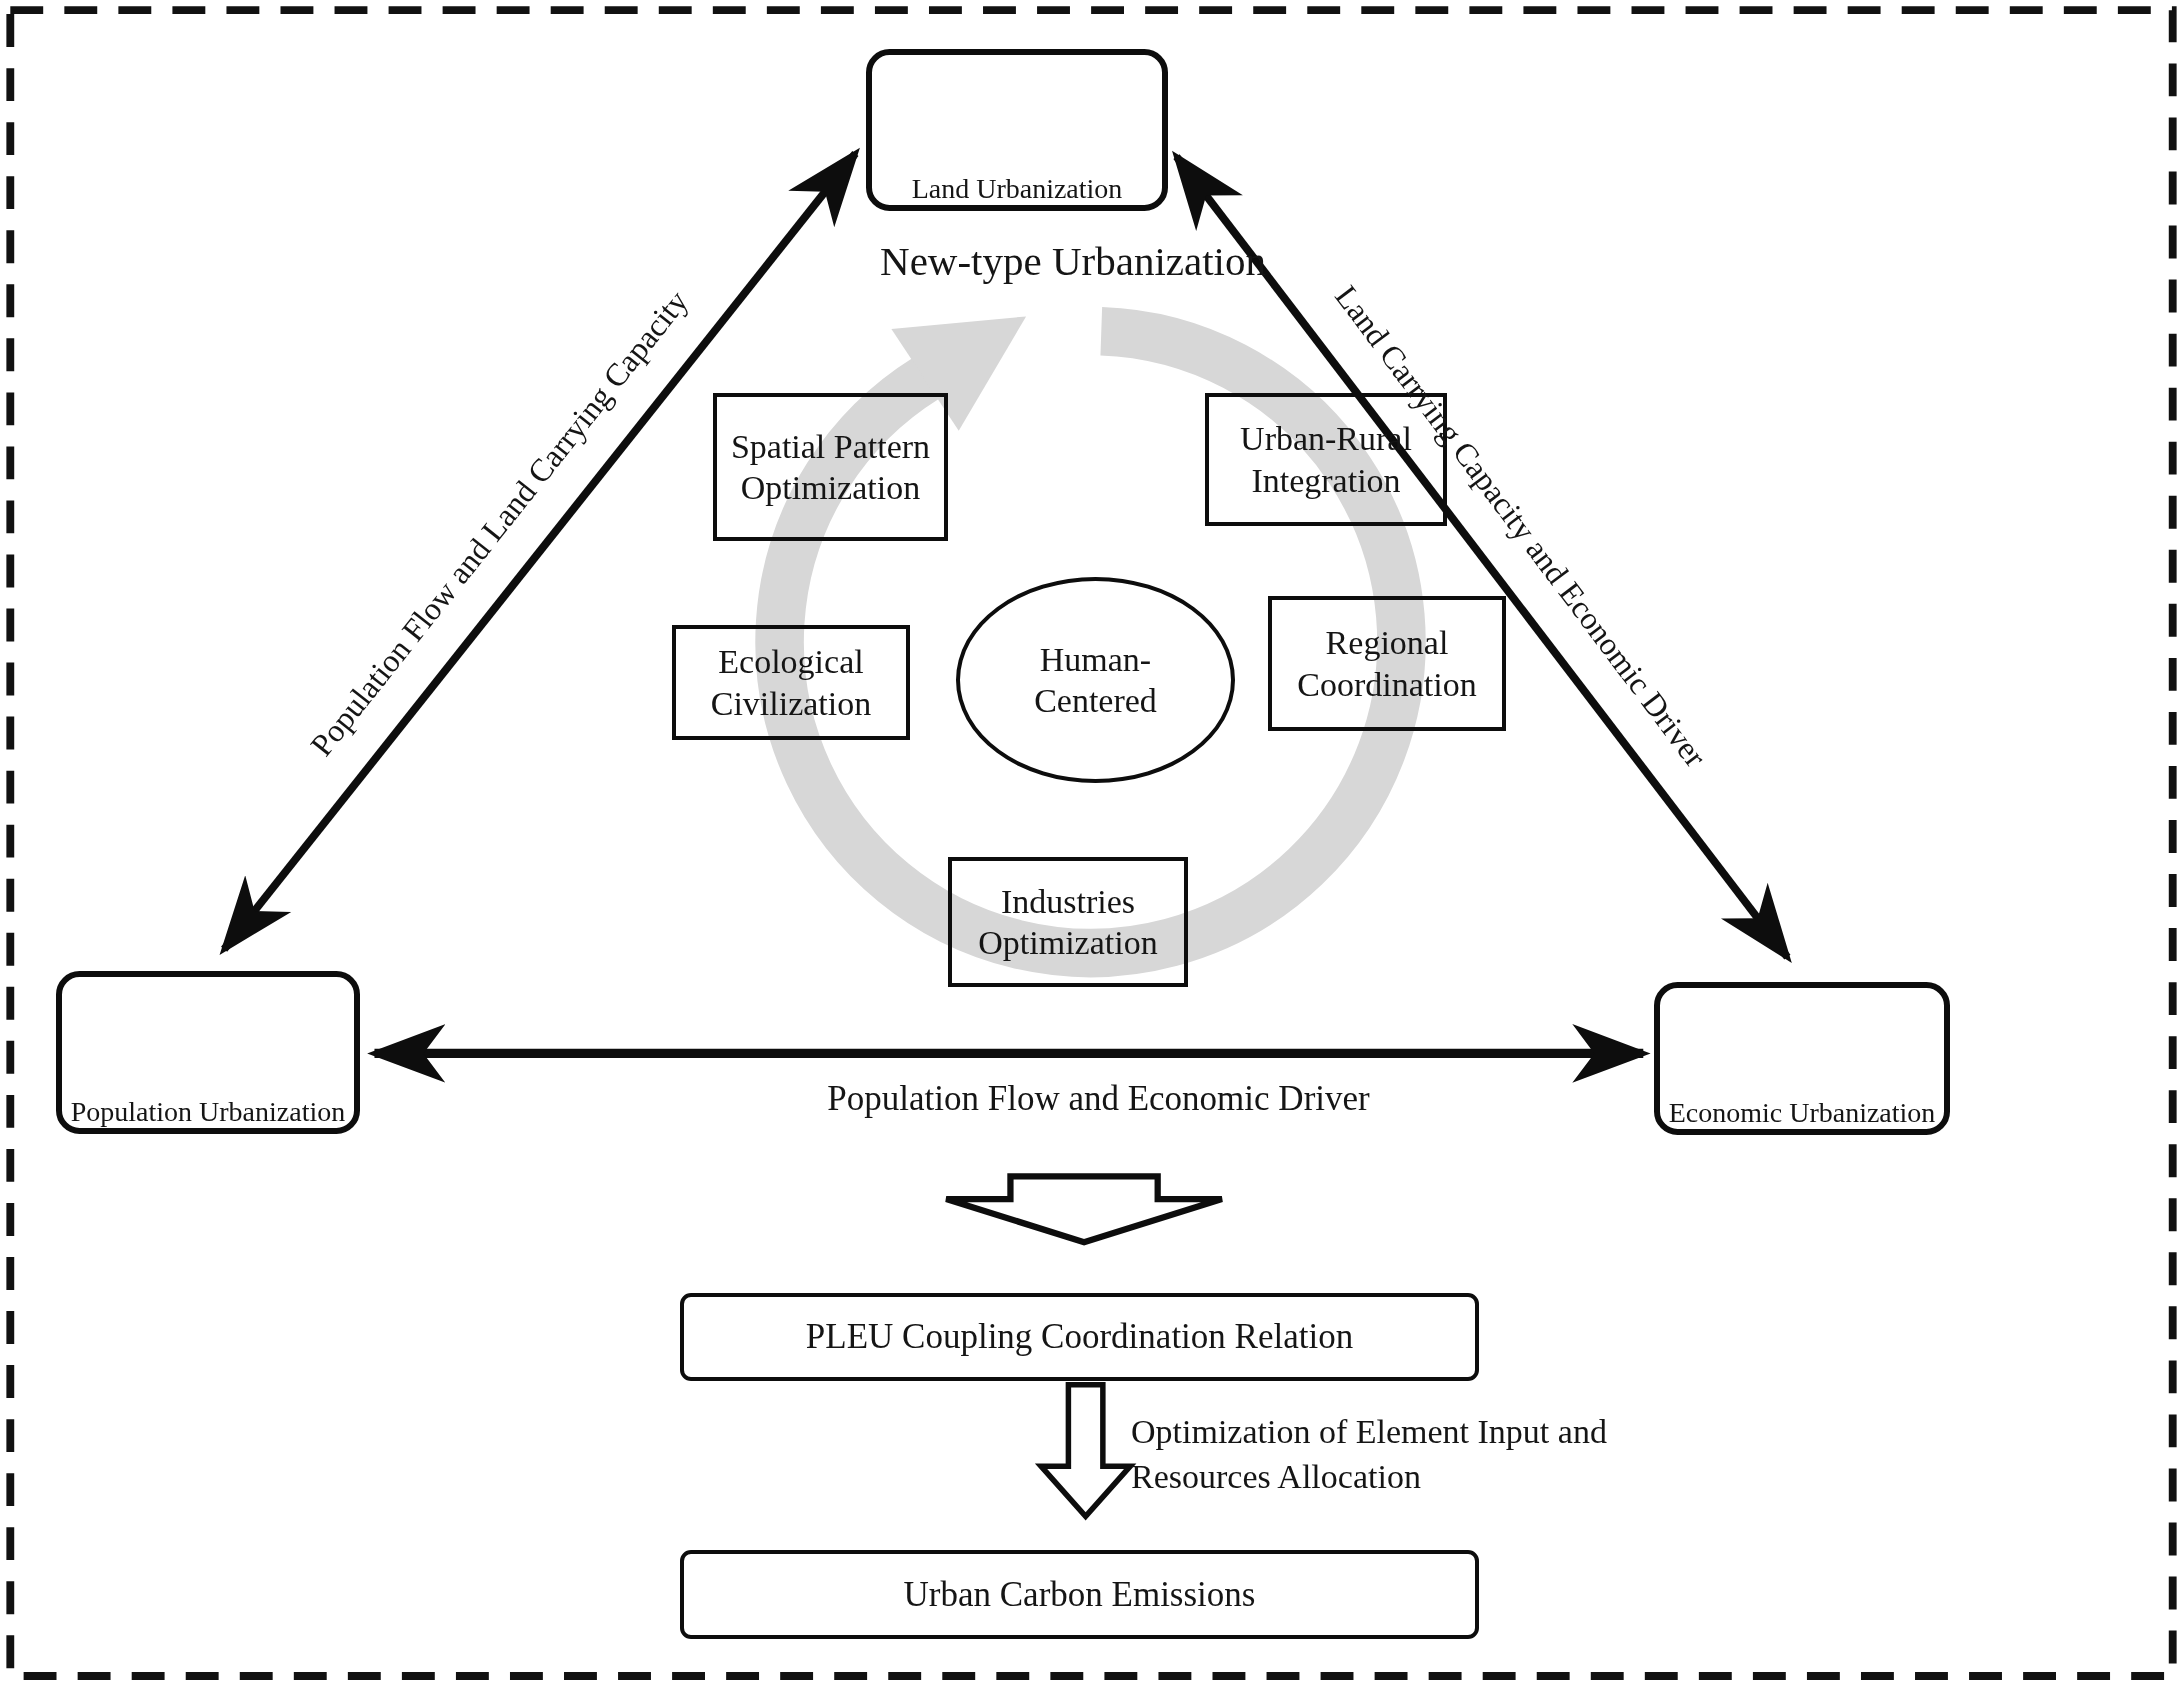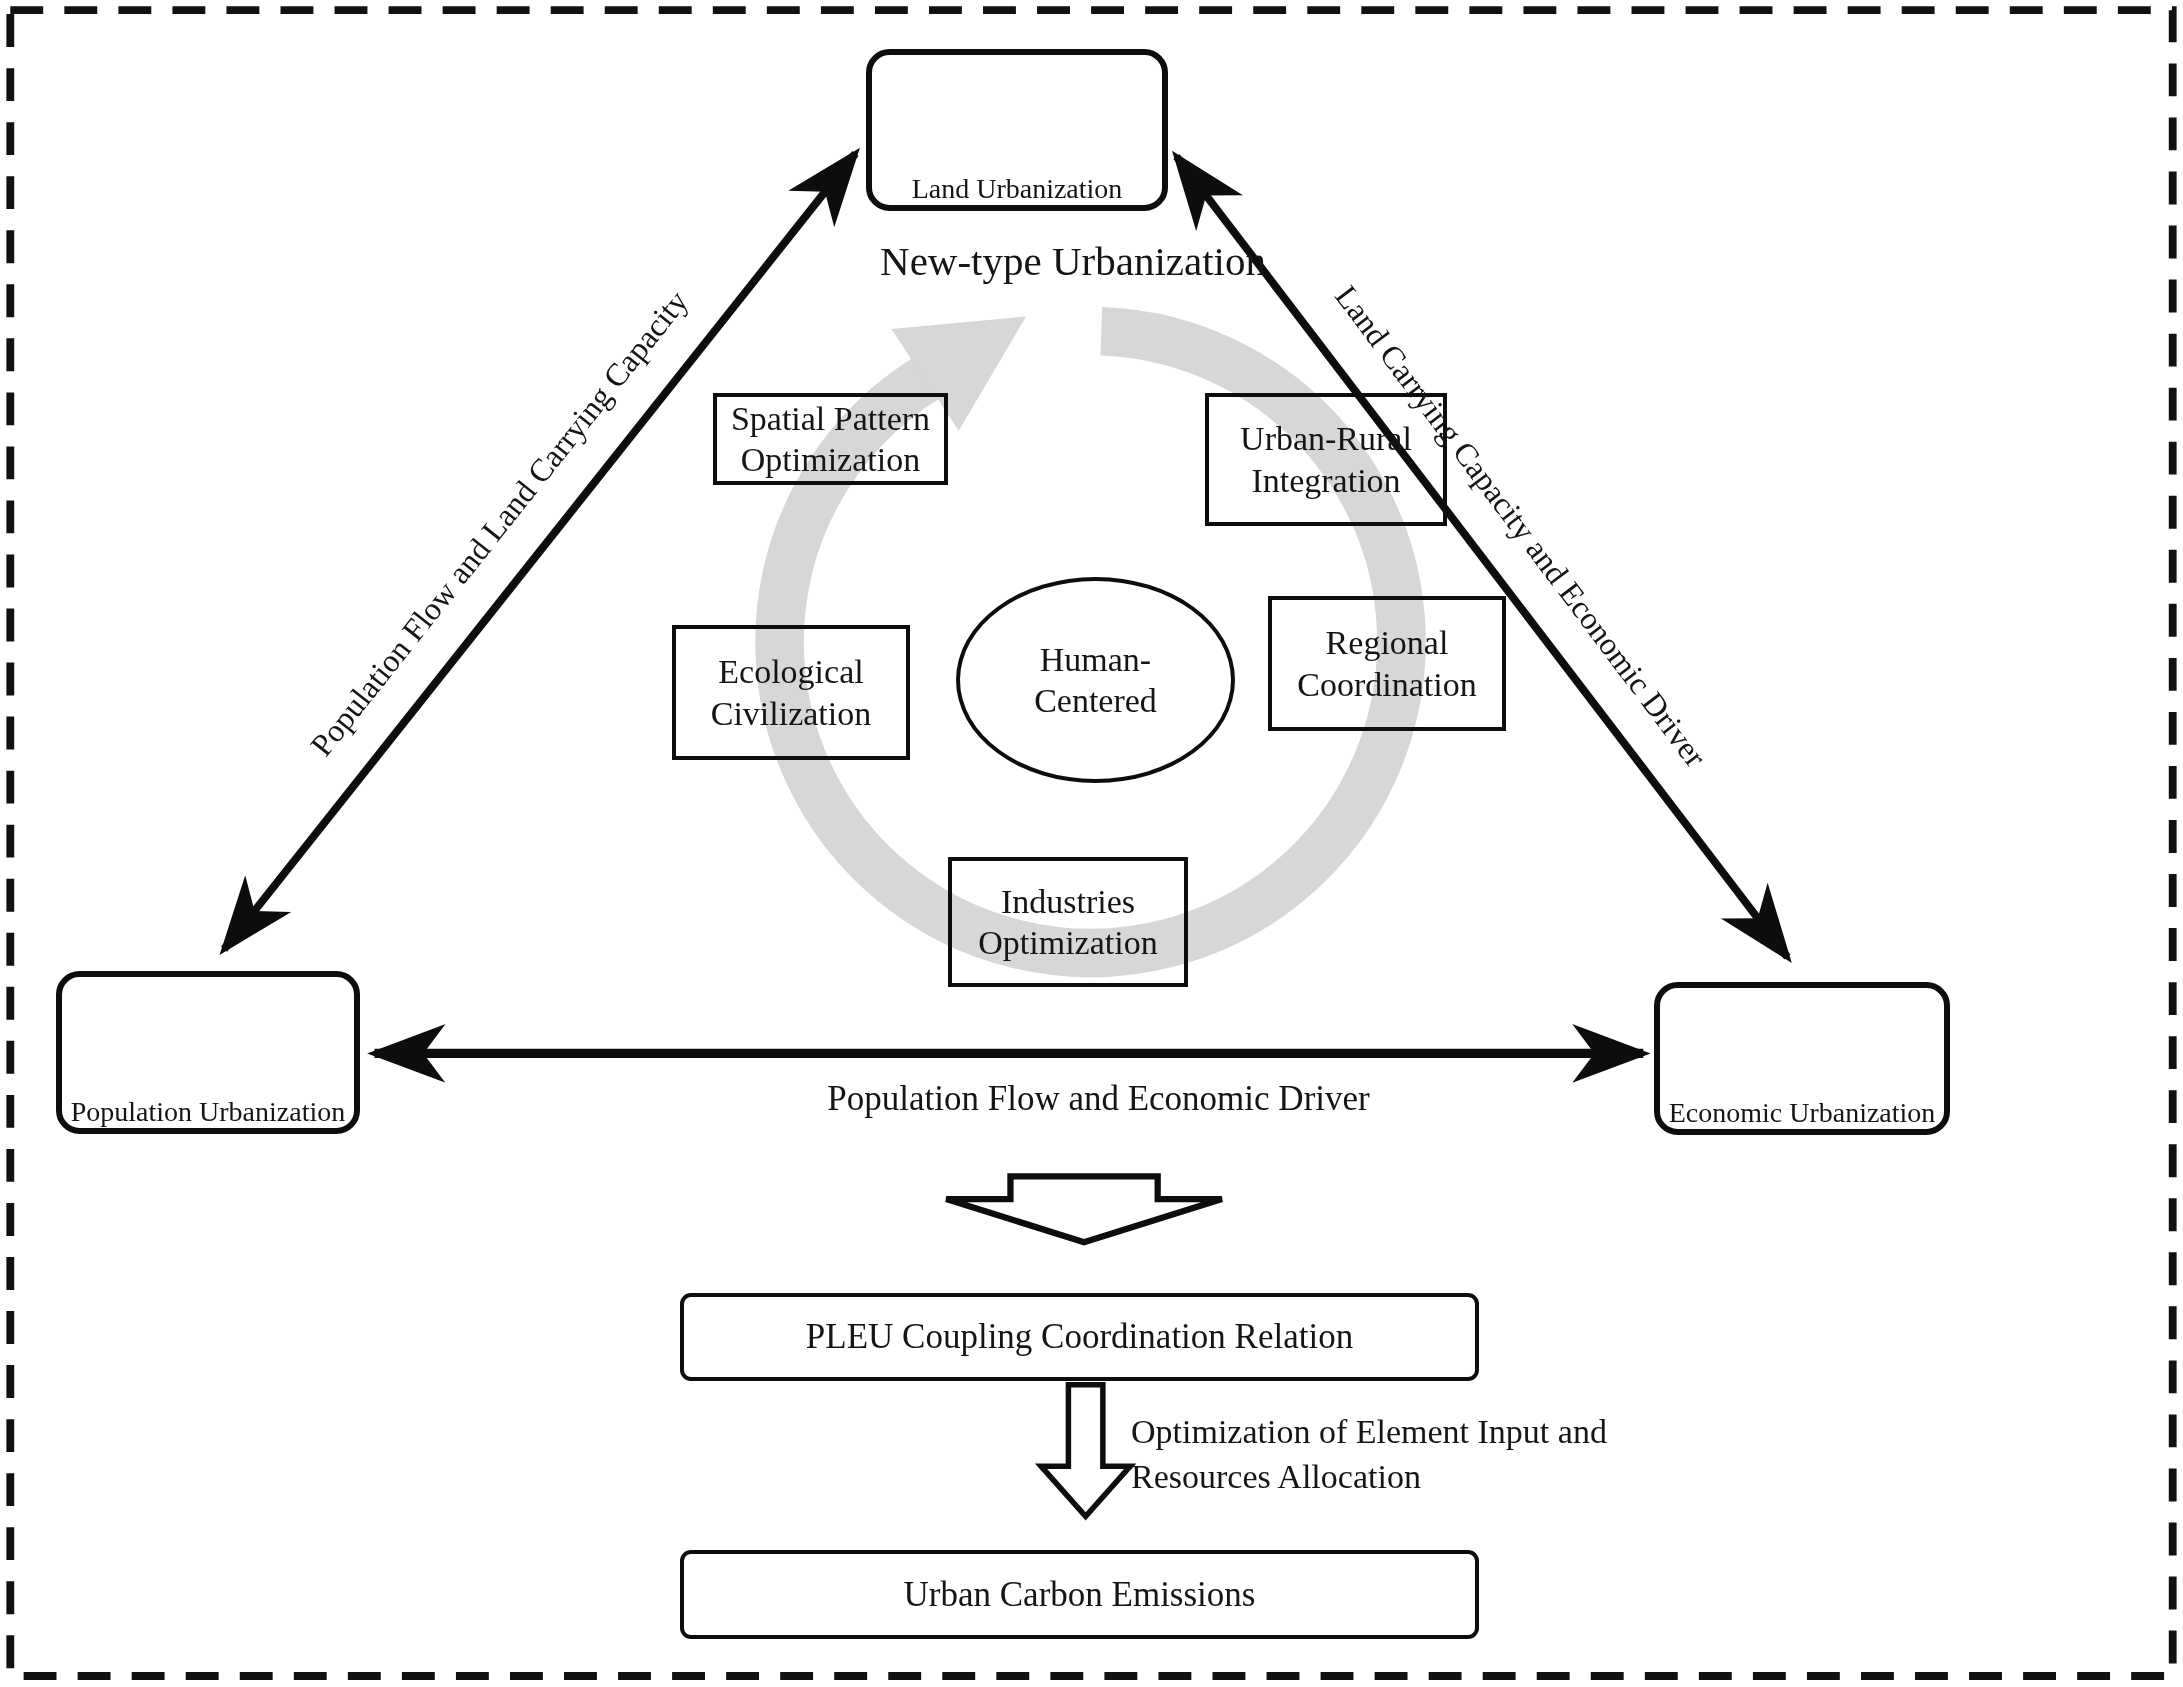--- a/index.html
+++ b/index.html
@@ -86,31 +86,31 @@
   <div class="abs vertex-box" style="left:56px;top:971px;width:304px;height:163px;">
     <span>Population Urbanization</span>
   </div>
 
   <div class="abs vertex-box" style="left:1654px;top:982px;width:296px;height:153px;">
     <span>Economic Urbanization</span>
   </div>
 
   <div class="abs big-label" style="left:799px;top:237px;width:548px;">New-type Urbanization</div>
 
-  <div class="abs pillar-box" style="left:713px;top:393px;width:235px;height:92px;">
+  <div class="abs pillar-box" style="left:713px;top:393px;width:235px;height:148px;">
     <span>Spatial Pattern</span>
     <span>Optimization</span>
   </div>
 
   <div class="abs pillar-box" style="left:1205px;top:393px;width:242px;height:133px;">
     <span>Urban-Rural</span>
     <span>Integration</span>
   </div>
 
-  <div class="abs pillar-box" style="left:672px;top:625px;width:238px;height:135px;">
+  <div class="abs pillar-box" style="left:672px;top:625px;width:238px;height:115px;">
     <span>Ecological</span>
     <span>Civilization</span>
   </div>
 
   <div class="abs pillar-box" style="left:1268px;top:596px;width:238px;height:135px;">
     <span>Regional</span>
     <span>Coordination</span>
   </div>
 
   <div class="abs pillar-box" style="left:948px;top:857px;width:240px;height:130px;">

